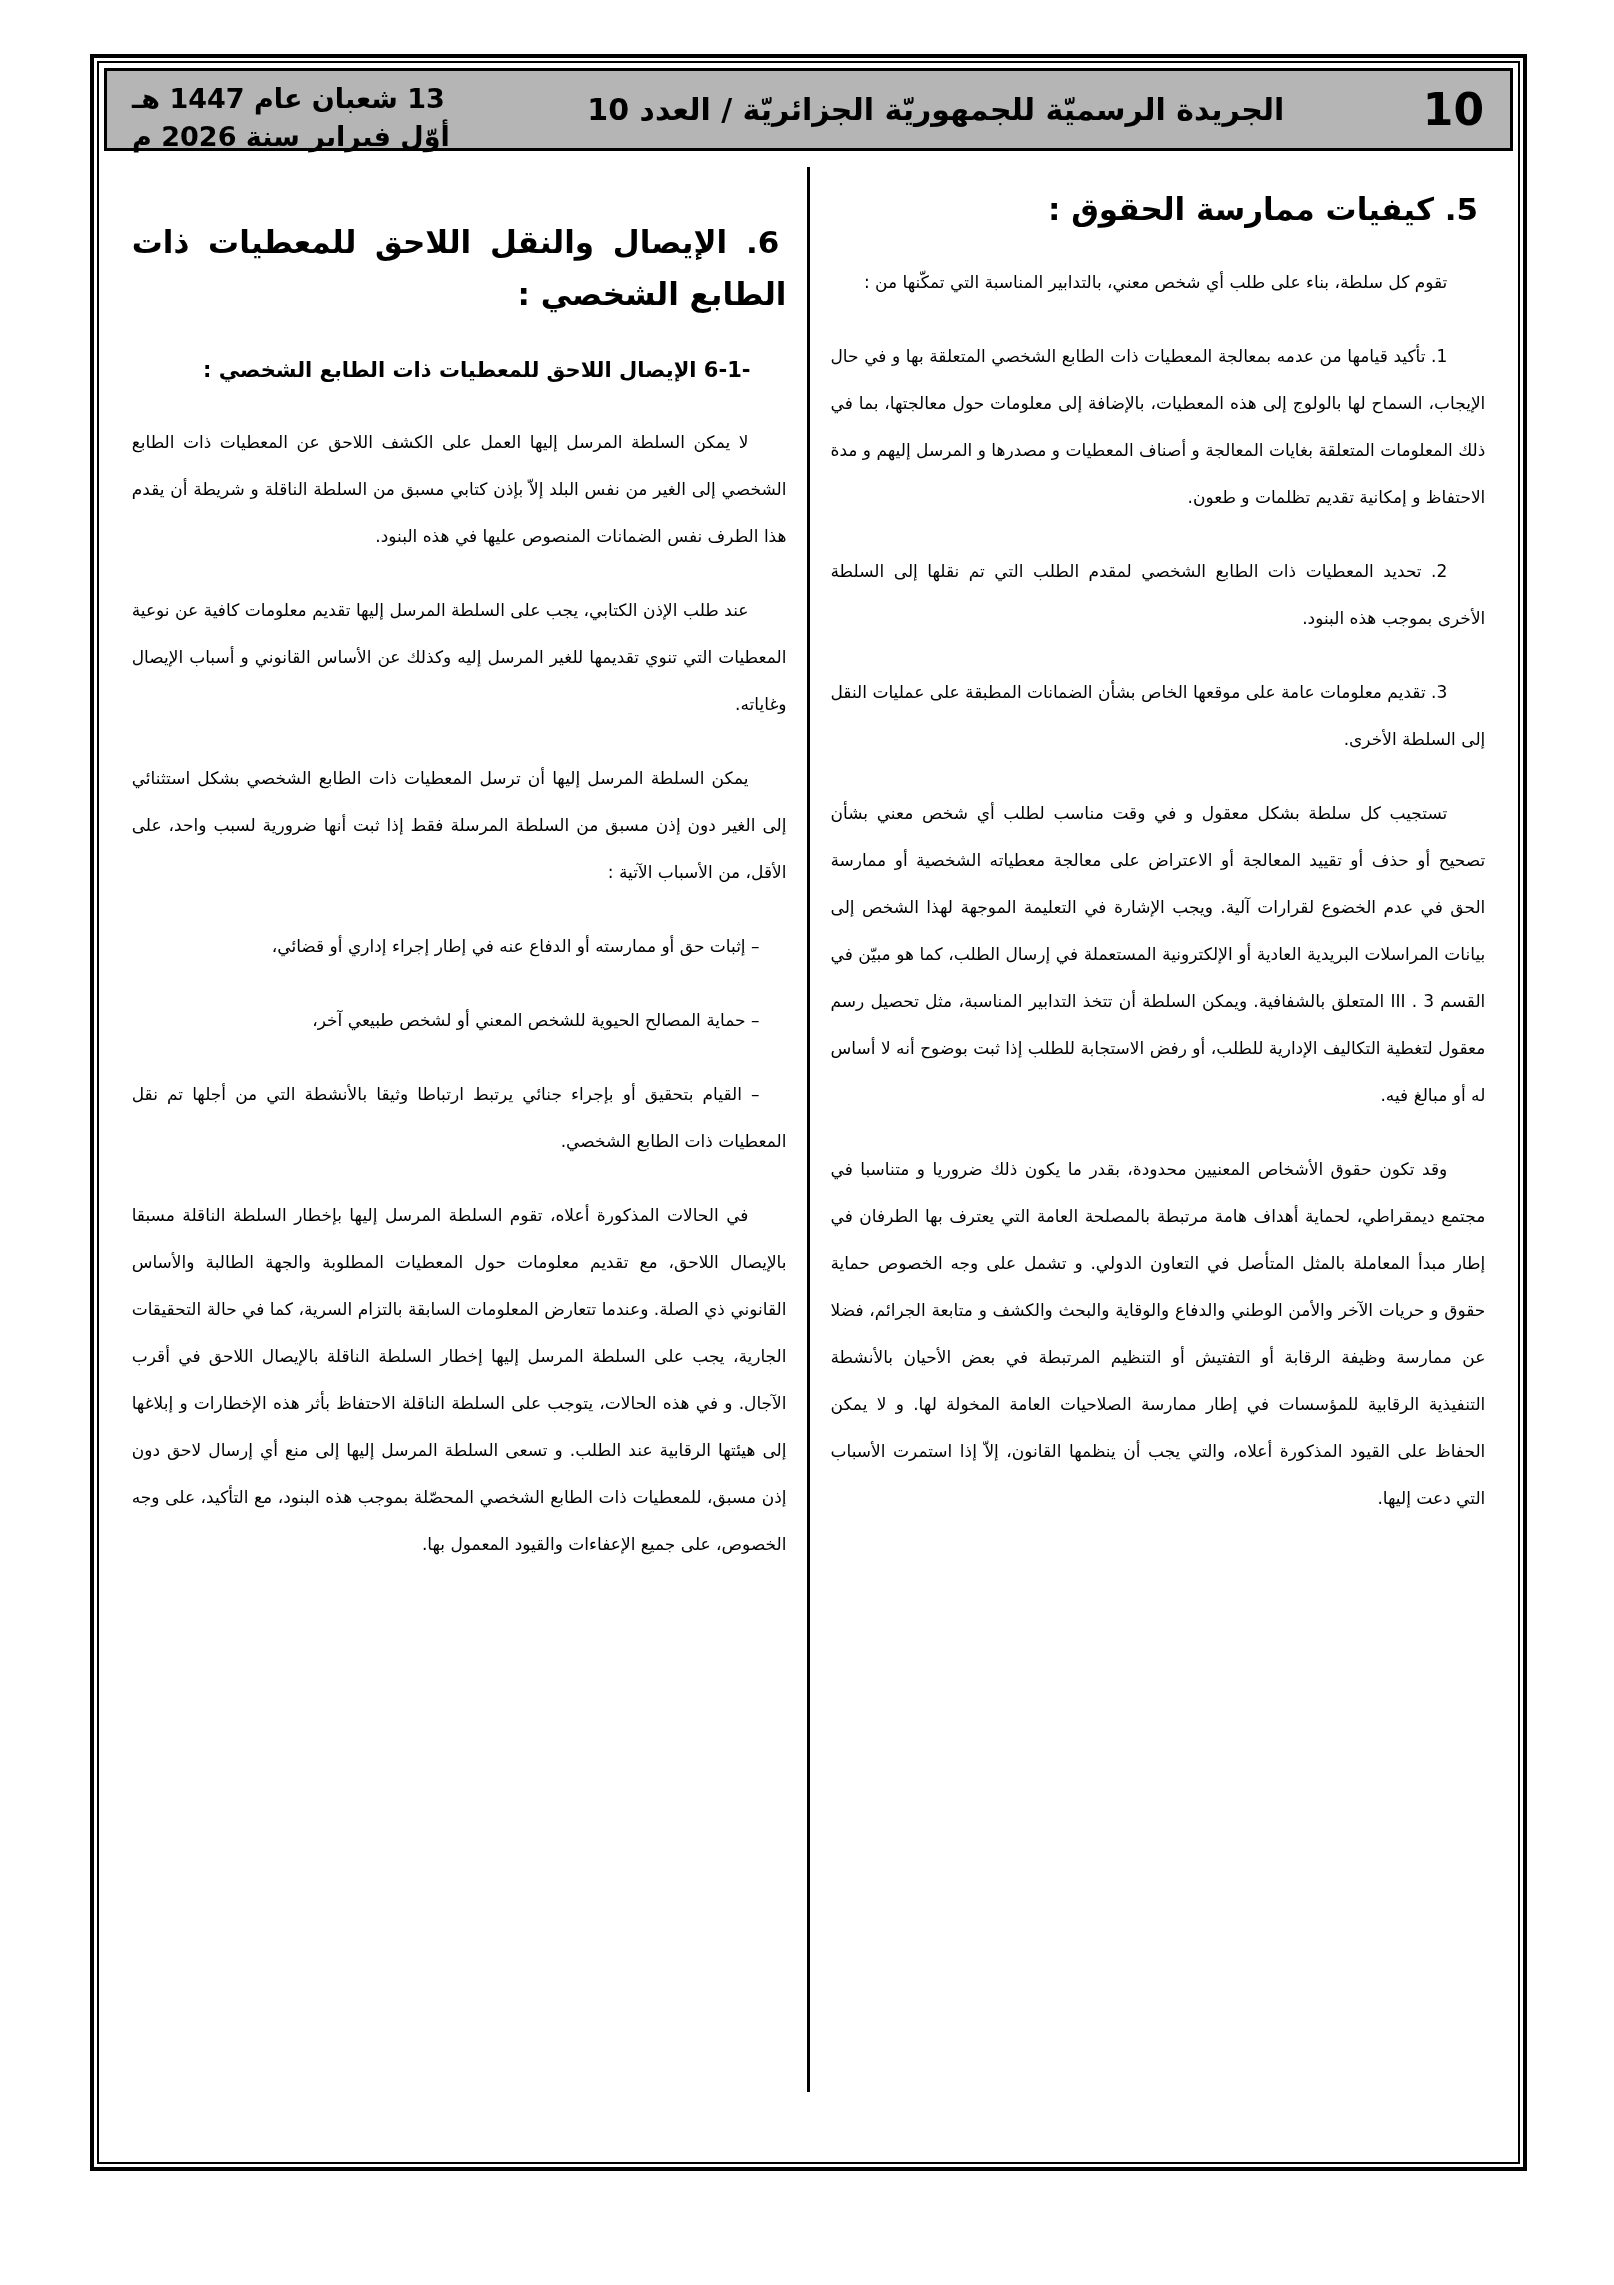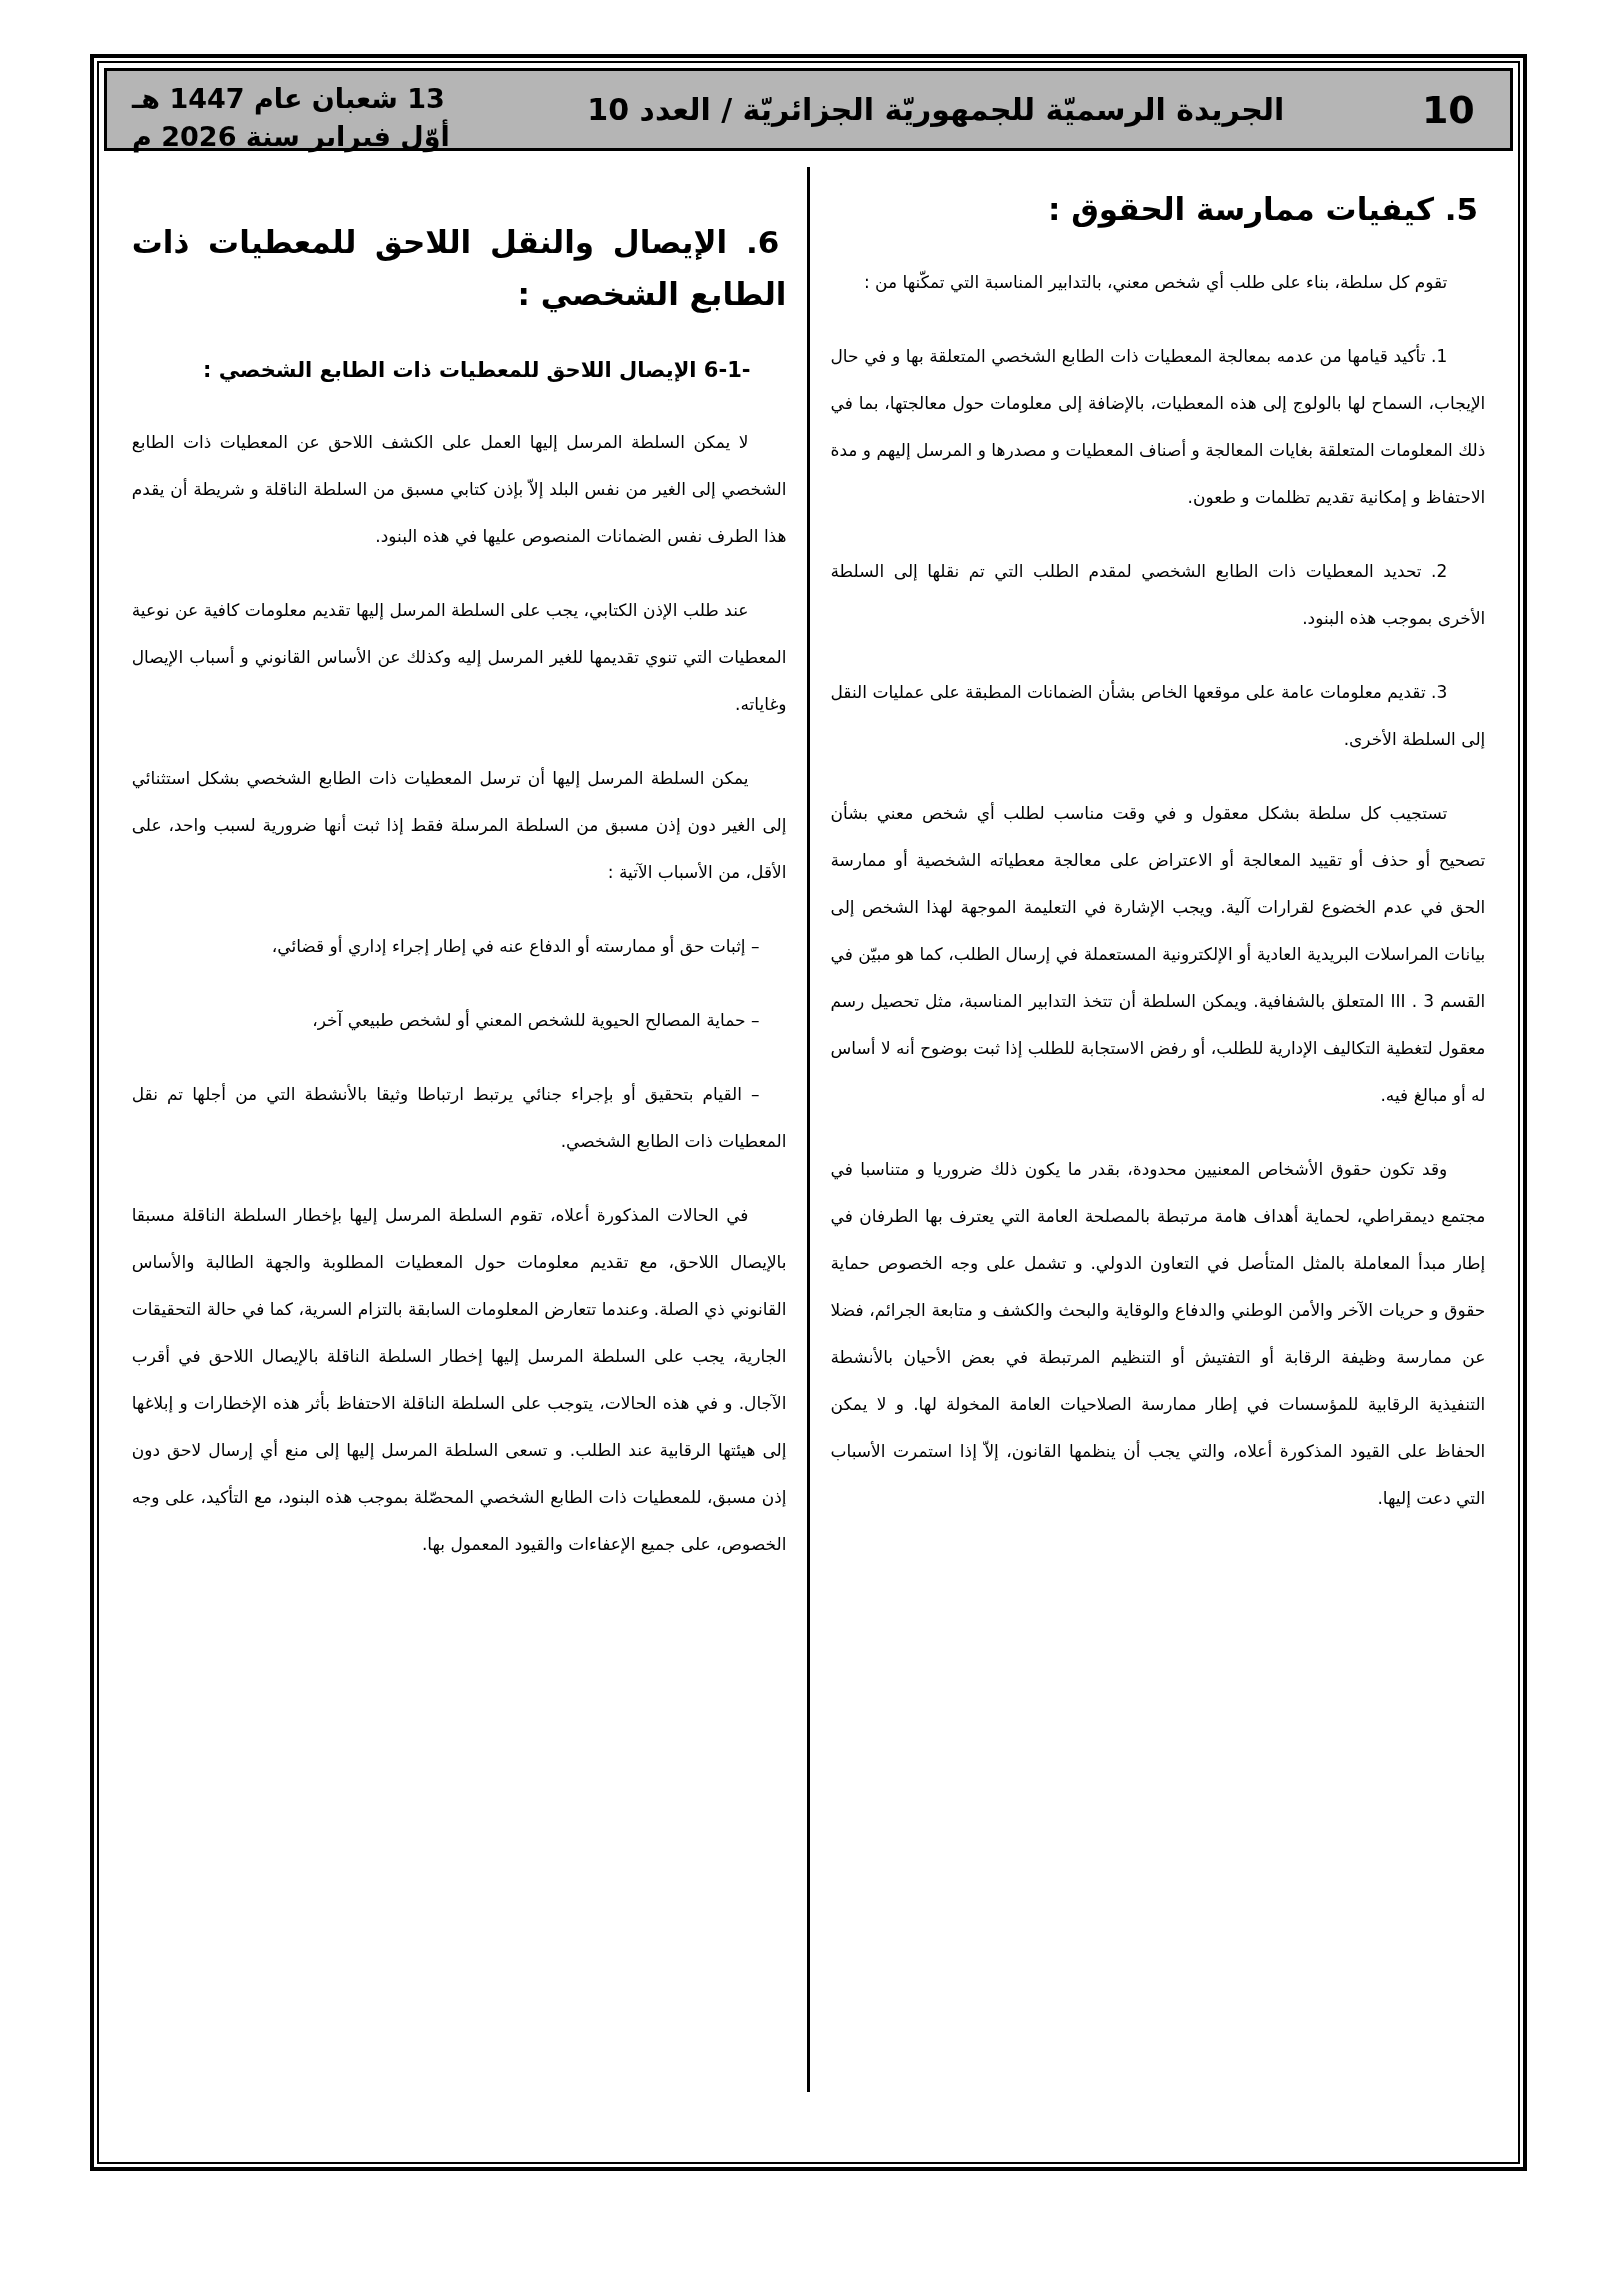--- a/index.html
+++ b/index.html
@@ -32,22 +32,22 @@
     height:83px;
     background:var(--header-bg);
     border:3.6px solid var(--ink);
     box-sizing:border-box;
     display:flex;
     align-items:center;
     padding:0 25px;
     gap:22px;
   }
   .page-num{
-    font-size:38px;font-weight:bold;
-    min-width:63px;text-align:left;
+    font-size:44px;font-weight:bold;
+    min-width:63px;text-align:center;
   }
   .gazette-title{
     flex:1;text-align:center;
     font-size:30px;font-weight:bold;
     white-space:nowrap;
   }
   .date-block{
     text-align:left;
     font-size:27px;font-weight:bold;
     line-height:38px;

